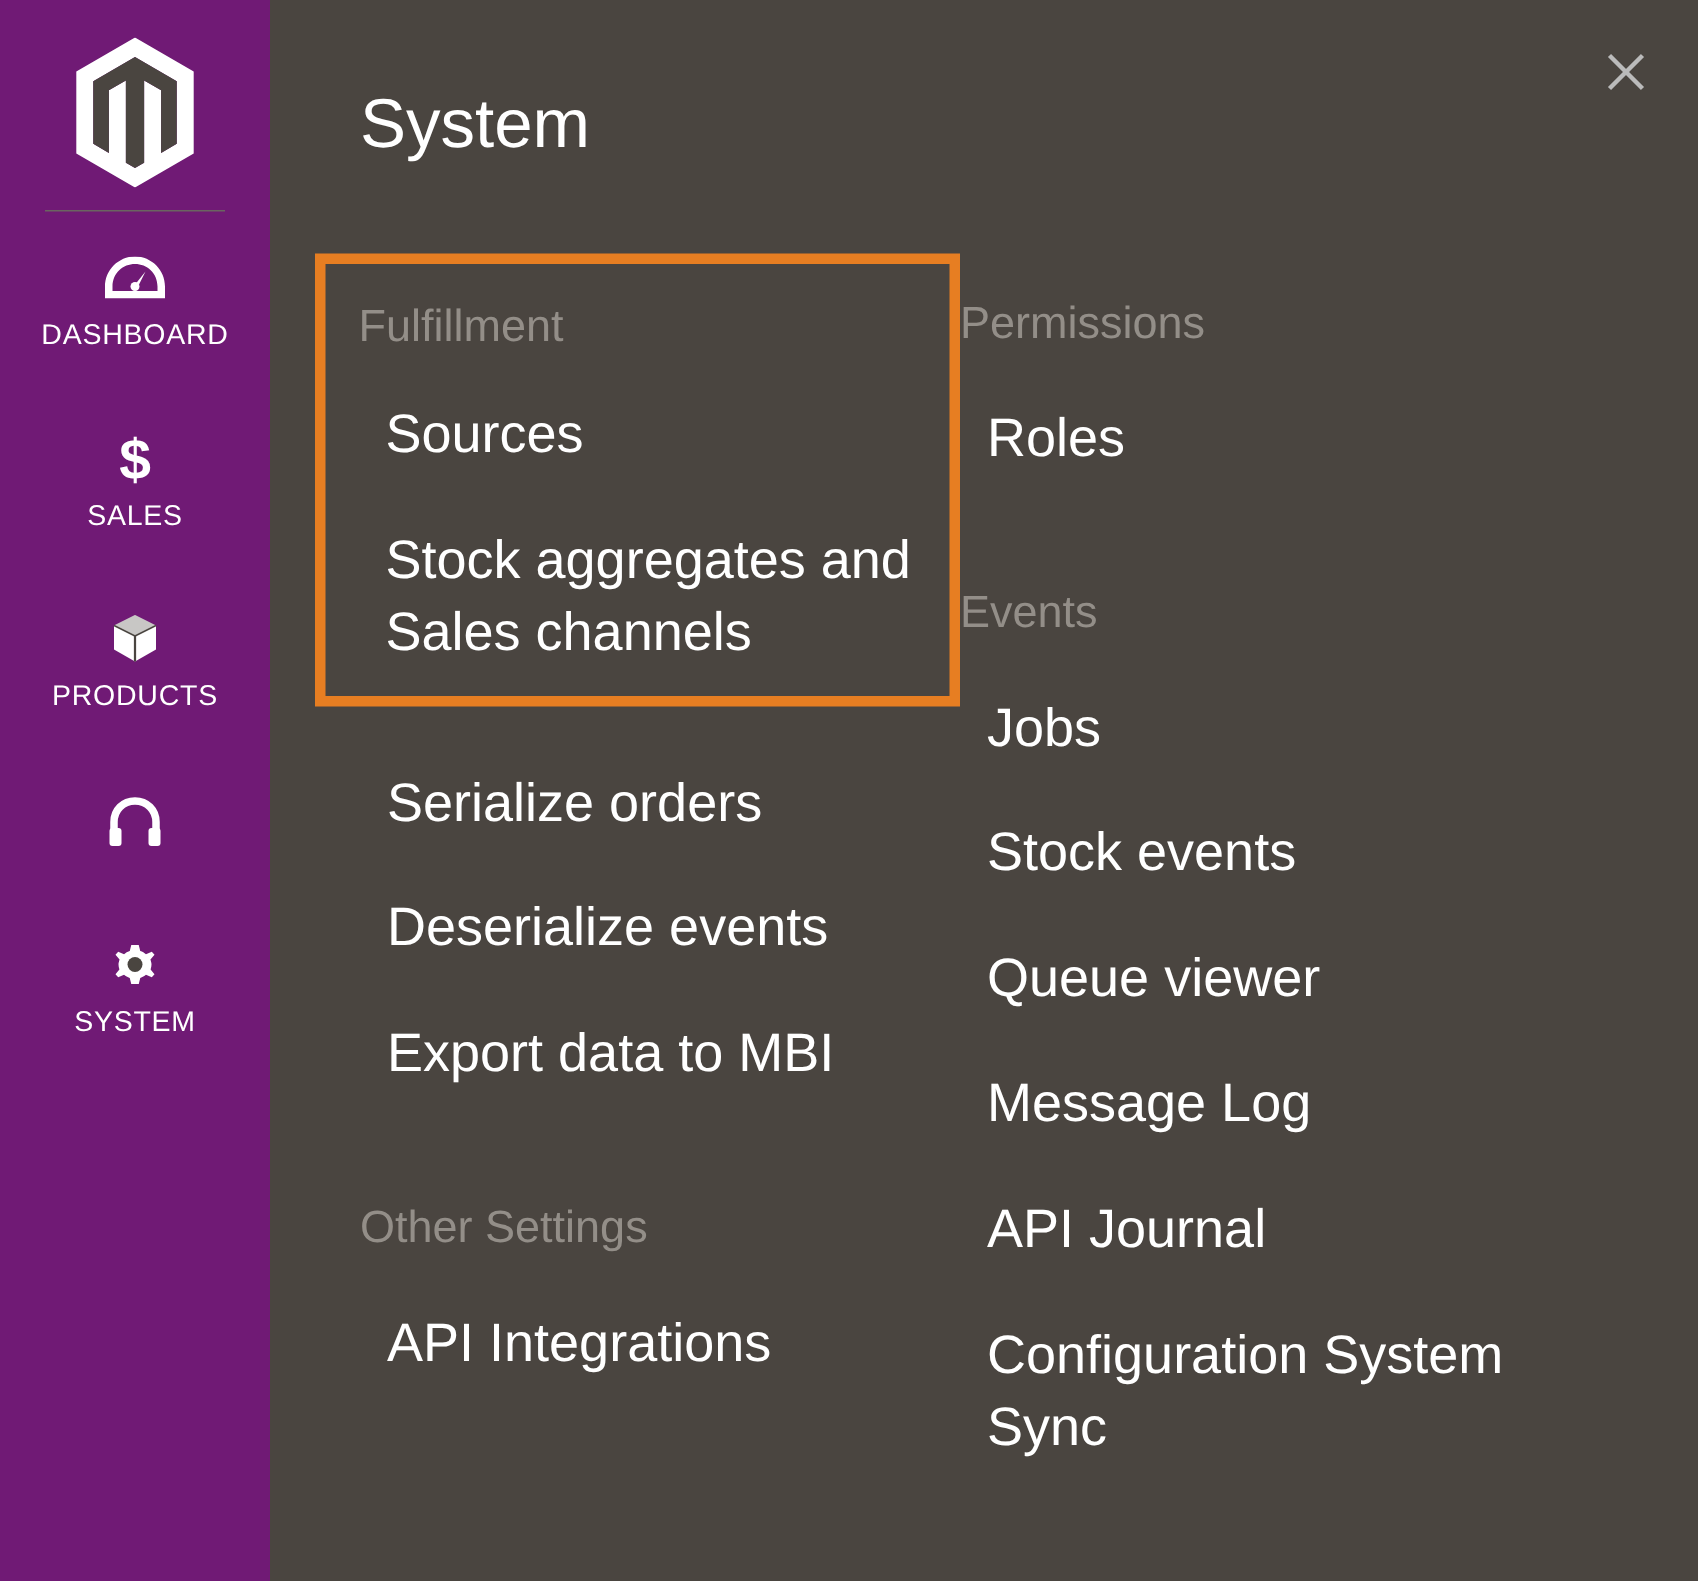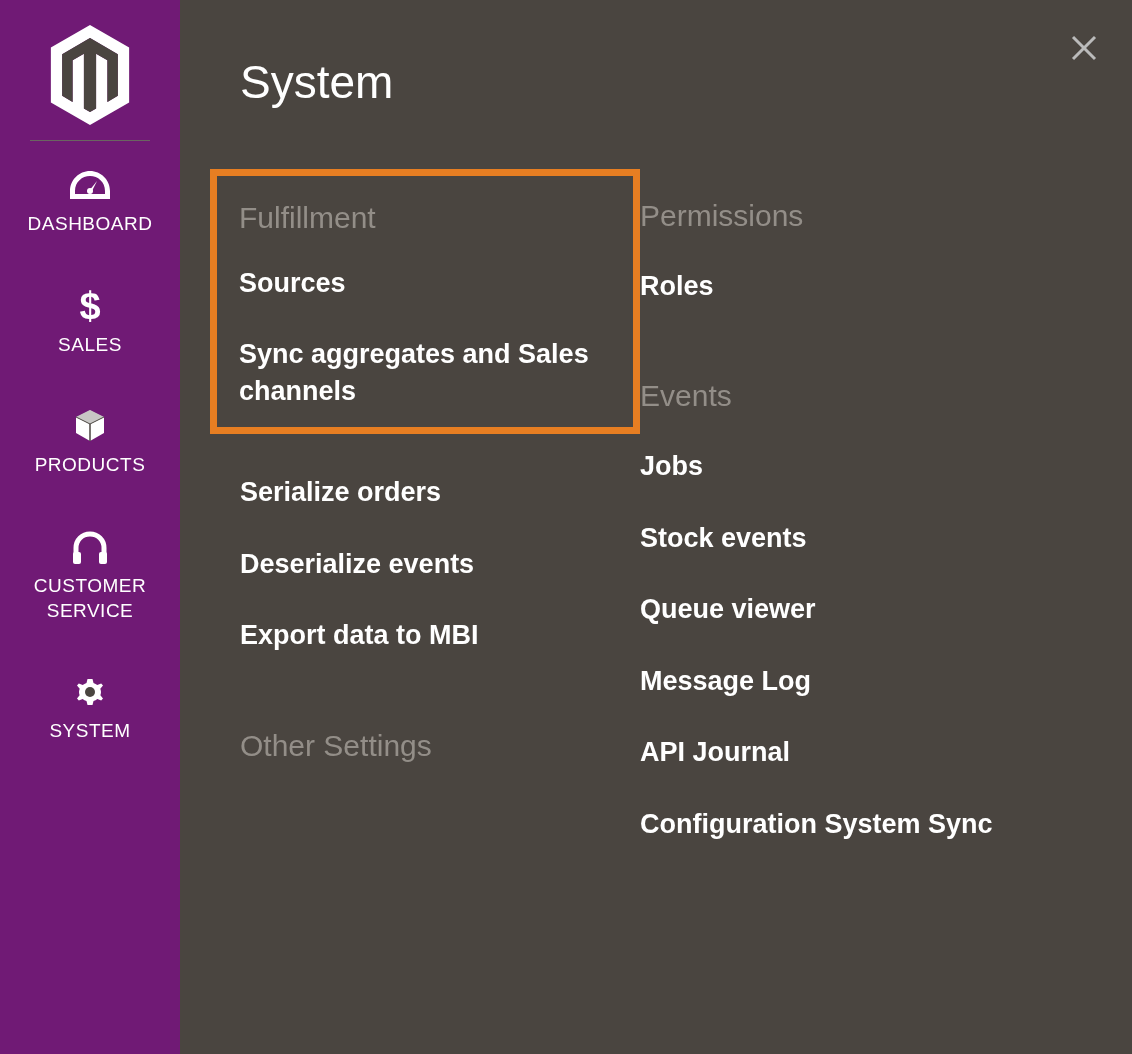--- a/index.html
+++ b/index.html
@@ -104,26 +104,27 @@
       max-width: 400px;
     }
     .section-header {
       font-size: 30px;
       font-weight: 400;
       color: #938e88;
       margin-bottom: 35px;
     }
     .menu-link {
       display: block;
-      font-size: 27px;
-      font-weight: 700;
+      font-size: 36px;
+      font-weight: 400;
       color: #fff;
       margin-bottom: 35px;
       cursor: pointer;
       line-height: 1.35;
+      margin-left: 18px;
     }
     .section-gap {
       height: 40px;
     }
     .highlight-box {
       border: 7px solid #e77e22;
       padding: 25px 22px 18px 22px;
       margin-bottom: 40px;
       margin-left: -30px;
       margin-top: -30px;
@@ -185,21 +186,20 @@
     </div>
 
     <div class="sidebar-item">
       <div class="sidebar-icon">
         <svg width="40" height="34" viewBox="0 0 40 34">
           <path fill="none" stroke="#fff" stroke-width="5" d="M6 26 L6 18 C6 10 12 4 20 4 C28 4 34 10 34 18 L34 26"></path>
           <rect x="3" y="22" width="8" height="12" rx="2" fill="#fff"></rect>
           <rect x="29" y="22" width="8" height="12" rx="2" fill="#fff"></rect>
         </svg>
       </div>
-      <div class="sidebar-label">CUSTOMER SERVICE</div>
     </div>
 
     <div class="sidebar-item">
       <div class="sidebar-icon">
         <svg width="34" height="34" viewBox="0 0 34 34">
           <path fill="#fff" d="M17 4 L19.5 4 L20.5 8 C22 8.5 23.2 9.2 24.3 10.1 L28.2 8.5 L30 10.5 L27.3 13.7 C27.7 15 28 16 28 17 C28 18 27.8 19 27.4 20.3 L30 23.5 L28.2 25.5 L24.3 23.9 C23.2 24.8 22 25.5 20.5 26 L19.5 30 L14.5 30 L13.5 26 C12 25.5 10.8 24.8 9.7 23.9 L5.8 25.5 L4 23.5 L6.6 20.3 C6.2 19 6 18 6 17 C6 16 6.3 15 6.7 13.7 L4 10.5 L5.8 8.5 L9.7 10.1 C10.8 9.2 12 8.5 13.5 8 L14.5 4 Z"></path>
           <circle cx="17" cy="17" r="5" fill="#4a4540"></circle>
         </svg>
       </div>
       <div class="sidebar-label">SYSTEM</div>
@@ -215,30 +215,31 @@
     </div>
 
     <h1 class="page-title">System</h1>
 
     <div class="columns">
       <div class="col">
 
         <div class="highlight-box">
           <div class="section-header">Fulfillment</div>
           <div class="menu-link">Sources</div>
-          <div class="menu-link">Sync aggregates and Sales channels</div>
+          <div class="menu-link">Stock aggregates and Sales channels</div>
         </div>
 
         <div class="menu-link">Serialize orders</div>
         <div class="menu-link">Deserialize events</div>
         <div class="menu-link">Export data to MBI</div>
 
         <div class="section-gap"></div>
 
         <div class="section-header">Other Settings</div>
+        <div class="menu-link">API Integrations</div>
       </div>
 
       <div class="col col2">
         <div class="section-header">Permissions</div>
         <div class="menu-link">Roles</div>
 
         <div class="section-gap"></div>
 
         <div class="section-header">Events</div>
         <div class="menu-link">Jobs</div>

